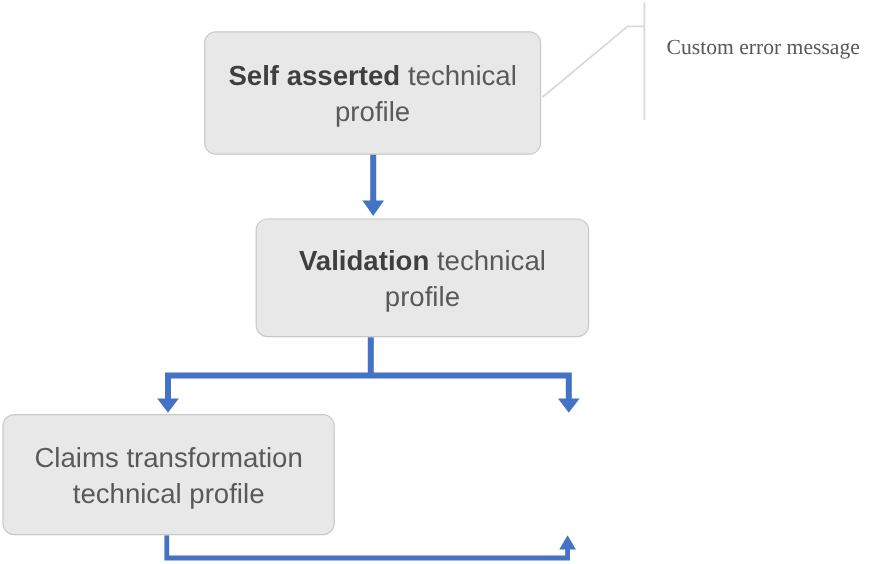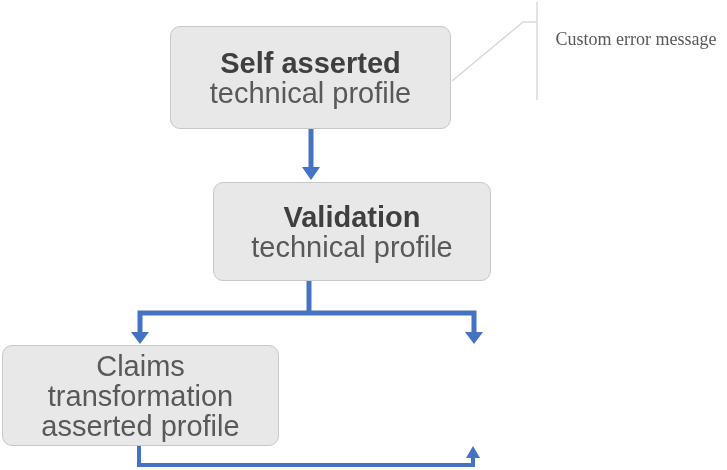--- a/index.html
+++ b/index.html
@@ -19,21 +19,21 @@
   .box {
     position: absolute;
     box-sizing: border-box;
     background: #e9e8e8;
     border: 1px solid #c9c8c8;
     border-radius: 10px;
     display: flex;
     align-items: center;
     justify-content: center;
     text-align: center;
-    font-size: 29px;
+    font-size: 23px;
     line-height: 30px;
     color: #595959;
     padding: 0 10px;
   }
   .box b { color: #3f3f3f; }
   #box-self-asserted   { left: 170px; top: 26px;  width: 281px; height: 103px; }
   #box-validation      { left: 171px; top: 182px; width: 278px; height: 99px; margin-left: 42px;  }
   #box-claims-tp       { left: 2px;   top: 345px; width: 277px; height: 101px; }
   #box-claims-transf   { left: 335px; top: 345px; width: 278px; height: 100px; }
   .callout-text {
@@ -71,19 +71,19 @@
 
   <div class="box" id="box-self-asserted">
     <span><b>Self asserted</b><span> technical profile</span></span>
   </div>
 
   <div class="box" id="box-validation">
     <span><b>Validation</b><span> technical profile</span></span>
   </div>
 
   <div class="box" id="box-claims-tp">
-    <span><b></b><span>Claims transformation asserted profile</span></span>
+    <span><b></b><span>Claims transformation technical profile</span></span>
   </div>
 
 
   <div class="callout-text">Custom error message</div>
 
 </div>
 
 </body></html>

